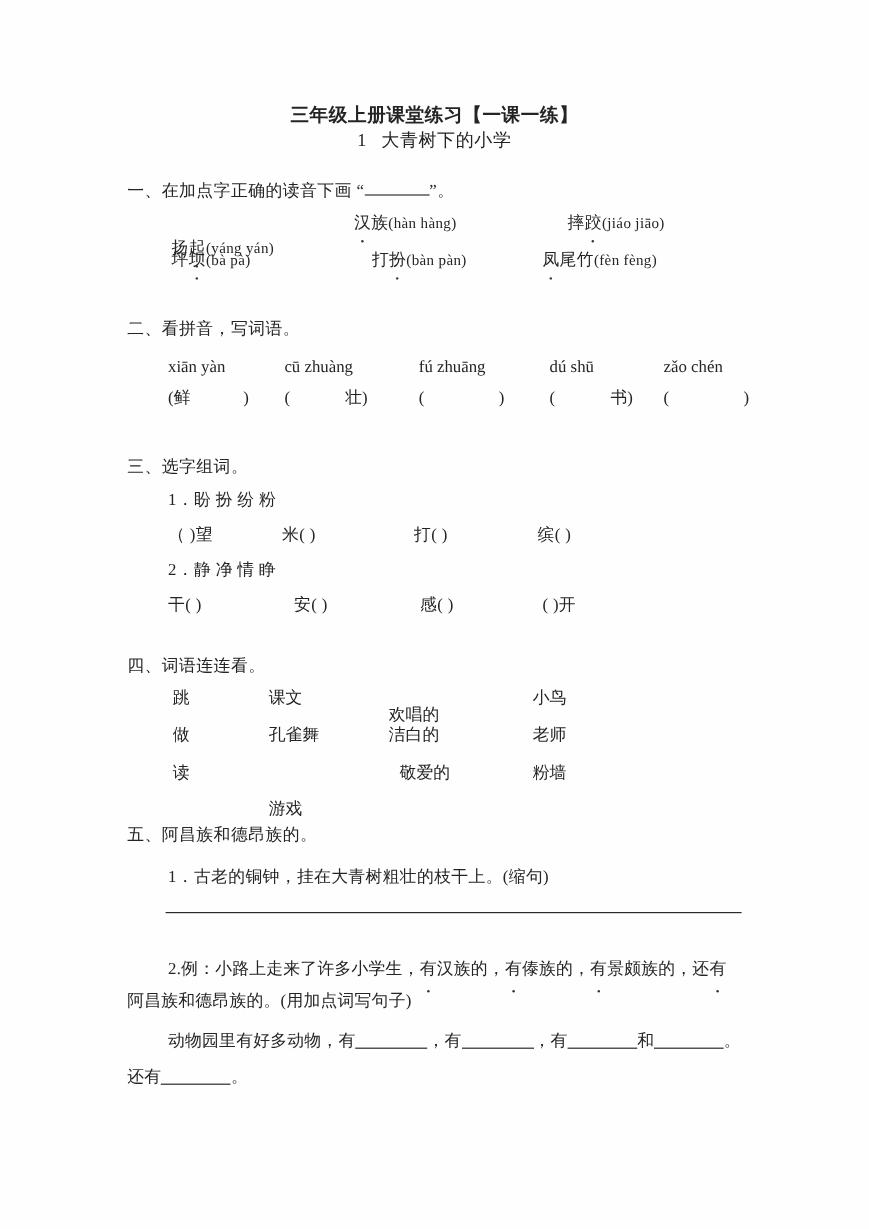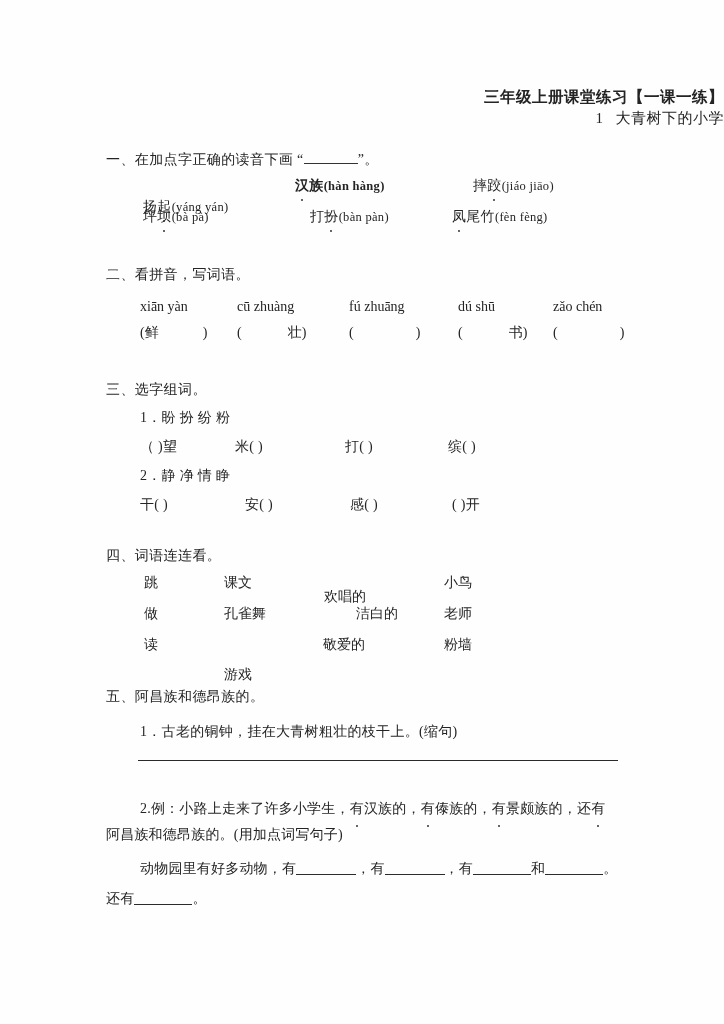--- a/index.html
+++ b/index.html
@@ -19,21 +19,21 @@
     position: absolute;
     inset: 0;
     background: #fefefe;
   }
   
   .title-block {
     position: absolute;
     top: 86px;
     left: 0;
     width: 724px;
-    text-align: right;
+    text-align: center;
   }
   .title-main {
     font-size: 15.5px;
     font-weight: bold;
     letter-spacing: 0.5px;
     line-height: 22px;
     color: #242424;
   }
   .title-sub {
     font-size: 15px;
@@ -124,21 +124,21 @@
     </div>
   </div>
 
   <div class="sec-head" style="top:150px;">
     <span>一、</span><span>在加点字正确的读音下画 “</span><span class="mono-blank" style="width:54px;"></span><span>”。</span>
   </div>
 
   <div class="row" style="top:176px;left:143px;margin-top:21px;">
     <span>扬</span><span class="dotchar">起</span><span></span><span class="pinyin">(yáng  yán)</span>
   </div>
-  <div class="row" style="top:176px;left:295px;font-weight:bold;">
+  <div class="row" style="top:176px;left:295px;">
     <span></span><span class="dotchar">汉</span><span>族</span><span class="pinyin">(hàn  hàng)</span>
   </div>
   <div class="row" style="top:176px;left:473px;">
     <span>摔</span><span class="dotchar">跤</span><span></span><span class="pinyin">(jiáo  jiāo)</span>
   </div>
 
   <div class="row" style="top:207px;left:143px;">
     <span>坪</span><span class="dotchar">坝</span><span></span><span class="pinyin">(bà  pà)</span>
   </div>
   <div class="row" style="top:207px;left:310px;">
@@ -200,22 +200,22 @@
 
   <div class="cell" style="top:573px;left:144px;">跳</div>
   <div class="cell" style="top:604px;left:144px;">做</div>
   <div class="cell" style="top:635px;left:144px;">读</div>
 
   <div class="cell" style="top:573px;left:224px;">课文</div>
   <div class="cell" style="top:604px;left:224px;">孔雀舞</div>
   <div class="cell" style="top:665px;left:224px;text-align:center;">游戏</div>
 
   <div class="cell" style="top:573px;left:324px;margin-top:14px;">欢唱的</div>
-  <div class="cell" style="top:604px;left:324px;margin-left:32px;">洁白的</div>
-  <div class="cell" style="top:635px;left:323px;">敬爱的</div>
+  <div class="cell" style="top:604px;left:324px;">洁白的</div>
+  <div class="cell" style="top:635px;left:333px;">敬爱的</div>
 
   <div class="cell" style="top:573px;left:444px;">小鸟</div>
   <div class="cell" style="top:604px;left:444px;">老师</div>
   <div class="cell" style="top:635px;left:444px;">粉墙</div>
 
   <div class="sec-head" style="top:687px;">
     <span>五、</span><span>阿昌族和德昂族的。</span>
   </div>
 
   <div class="row" style="top:722px;left:140px;">

